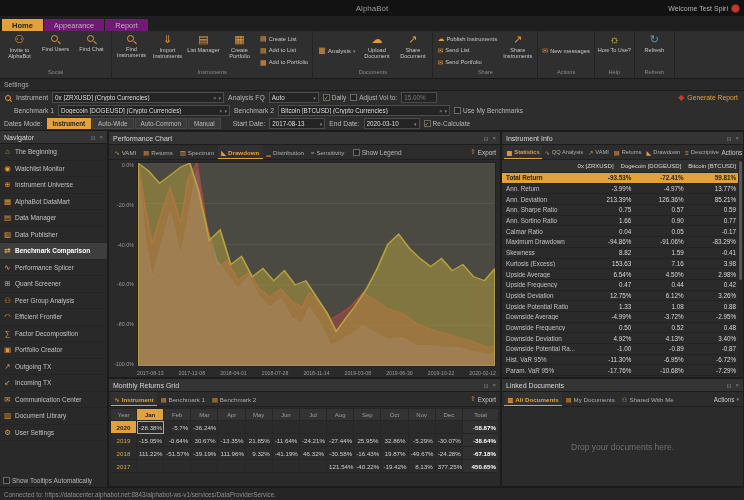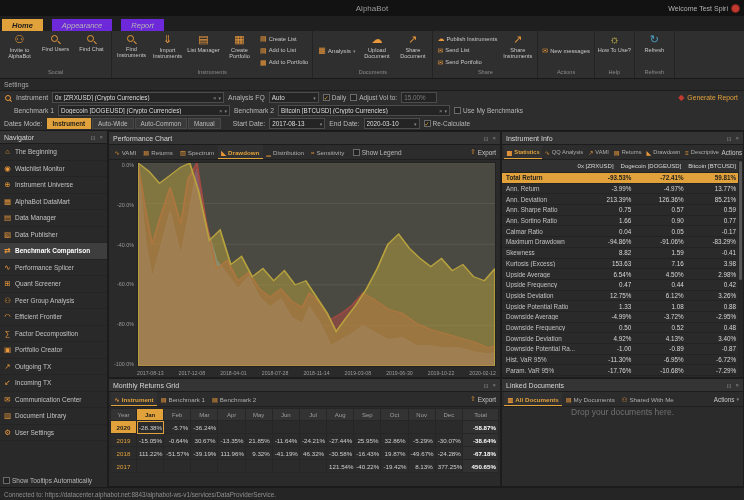--- a/index.html
+++ b/index.html
@@ -3,22 +3,22 @@
 <meta charset="utf-8">
 <style>
 *{margin:0;padding:0;box-sizing:border-box;font-family:"Liberation Sans",sans-serif;}
 html,body{width:744px;height:500px;background:#1b1b1b;overflow:hidden;}
 .app{width:744px;height:500px;display:flex;flex-direction:column;background:#2a2a2a;color:#ccc;}
 
 .titlebar{height:16px;background:#121212;display:flex;align-items:center;justify-content:center;position:relative;color:#9a9a9a;font-size:8px;flex:0 0 auto;}
 .tb-right{position:absolute;right:4px;top:0;height:100%;display:flex;align-items:center;gap:3px;color:#b0b0b0;font-size:7px;}
 .user-badge{width:9px;height:9px;border-radius:50%;background:#c43a2e;display:inline-block;border:1px solid #7e241c;}
 
-.ribbon-tabs{height:15px;background:#1f1f1f;display:flex;align-items:flex-end;padding-left:2px;gap:9px;flex:0 0 auto;font-style:italic;}
-.rtab{padding:2px 10px 1px;font-size:7.5px;color:#b5b5b5;background:#6d28d9;}
+.ribbon-tabs{height:15px;background:#1f1f1f;display:flex;align-items:flex-end;padding-left:2px;gap:1px;flex:0 0 auto;}
+.rtab{padding:2px 10px 1px;font-size:7.5px;color:#b5b5b5;background:#701a75;}
 .rtab.sel{background:#e2a23b;color:#1d1d1d;font-weight:bold;}
 .ribbon{height:48px;background:#2f2f2f;display:flex;border-bottom:1px solid #191919;flex:0 0 auto;overflow:hidden;}
 .rgroup{display:flex;flex-direction:column;border-right:1px solid #232323;padding:1px 2px 0;}
 .ritems{flex:1;display:flex;align-items:stretch;gap:1px;}
 .rbig{width:35px;display:flex;flex-direction:column;align-items:center;padding-top:2px;gap:1px;text-align:center;}
 .rbig-lbl{font-size:5.6px;color:#c7c7c7;line-height:1.15;}
 .rico{font-size:11px;color:#e8973a;line-height:1;height:12px;}
 .rstack{display:flex;flex-direction:column;justify-content:space-around;padding:1px 2px;}
 .rsmall{display:flex;align-items:center;gap:2px;font-size:5.8px;color:#c7c7c7;white-space:nowrap;}
 .rsmall .rico{font-size:7px;height:auto;}
@@ -97,21 +97,21 @@
 .srow{display:flex;height:10.7px;align-items:center;border-bottom:1px solid #232323;}
 .srow.shead{height:13px;background:#313131;}
 .scol{color:#e2a23b;font-size:6px;}
 .slabel{width:84px;padding-left:4px;color:#c3c3c3;white-space:nowrap;overflow:hidden;}
 .sval{flex:1;text-align:right;padding-right:7px;color:#d8d8d8;white-space:nowrap;}
 .srow.sel{background:#e2a23b;}
 .srow.sel .slabel,.srow.sel .sval{color:#1d1d1d;font-weight:bold;}
 .sscroll{position:absolute;right:0;top:0;bottom:0;width:5px;background:#262626;}
 .sthumb{position:absolute;top:1px;right:1px;width:3px;height:55%;background:#575757;border-radius:2px;}
 
-.docs-body{flex:1;display:flex;align-items:flex-start;justify-content:center;color:#707070;font-size:8.5px;background:#2b2b2b;}
+.docs-body{flex:1;display:flex;align-items:center;justify-content:center;color:#707070;font-size:8.5px;background:#2b2b2b;}
 
 .statusbar{height:13px;background:#252525;border-top:1px solid #1a1a1a;display:flex;align-items:center;padding:0 4px;font-size:6.3px;color:#8f8f8f;flex:0 0 auto;}
 </style>
 </head>
 <body>
 
 <div class="app">
 
   <div class="titlebar">
     <span>AlphaBot</span>

